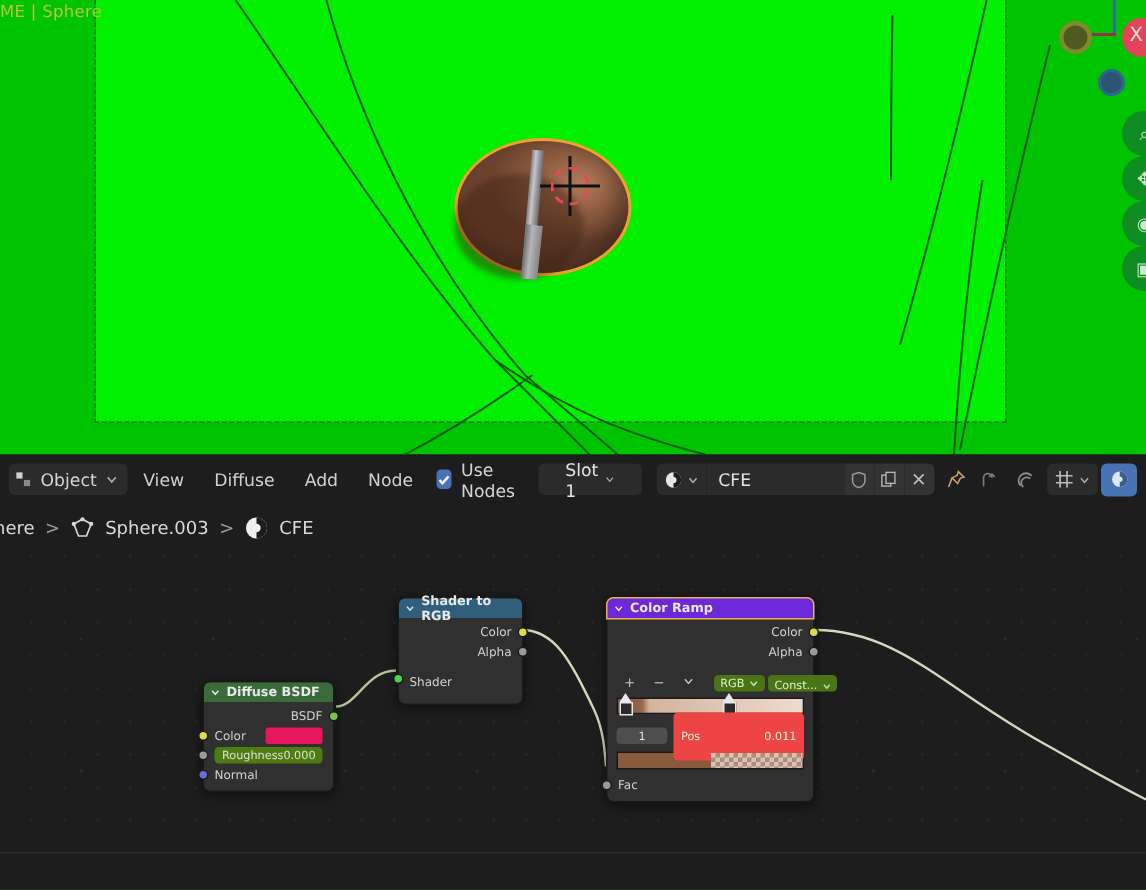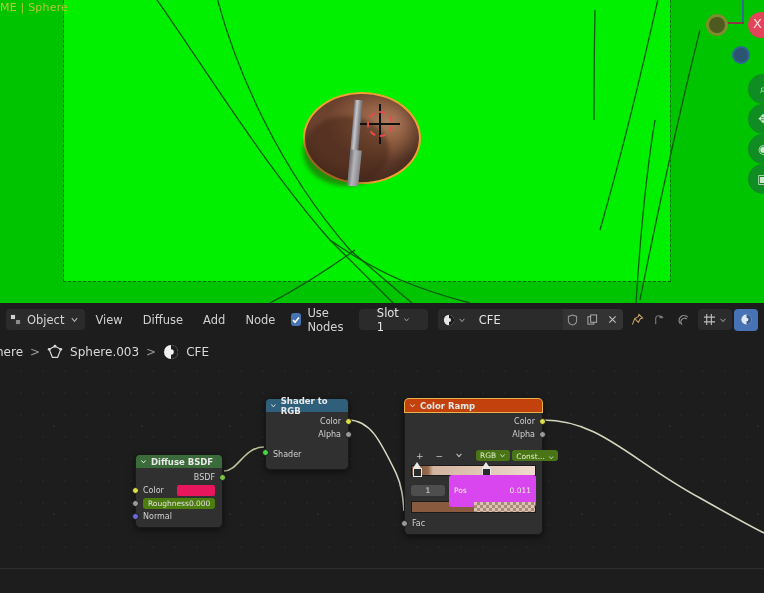--- a/index.html
+++ b/index.html
@@ -128,21 +128,21 @@
       linear-gradient(45deg,#8d8d8d 25%,transparent 25%,transparent 75%,#8d8d8d 75%);
     background-size:6px 6px; background-position:0 0, 3px 3px;
     background-color:#c9c9c9; opacity:.35; }
   .ramp-grad { position:absolute; inset:0;
     background:linear-gradient(90deg,#7a5339 0%,#96684c 13%,#d3b49f 17%,#efdbce 100%); }
   .ramp-stop { position:absolute; top:-4px; width:9px; height:16px; }
   .ramp-stop i { display:block; width:0; height:0; border-left:4.5px solid transparent;
     border-right:4.5px solid transparent; border-bottom:6px solid #e8e8e8; }
   .ramp-stop u { display:block; width:9px; height:9px; background:#2a2a2a;
     border:1px solid #e8e8e8; }
-  .pos-field { height:11px; border-radius:3px; background:#d946ef; flex:1;
+  .pos-field { height:11px; border-radius:3px; background:#ef4444; flex:1;
     display:flex; align-items:center; justify-content:space-between; padding:16px 5px;
     color:#e7f3d9; font-size:7.5px; }
   .idx-field { height:11px; width:34px; border-radius:3px; background:#4e4e4e;
     display:flex; align-items:center; justify-content:center; color:#e0e0e0; font-size:7.5px; }
   .swatch-row { height:12px; display:flex; border:1px solid #1a1a1a; }
   .swatch-l { flex:1; }
   .swatch-r { flex:1; position:relative;
     background-image:
       linear-gradient(45deg,#a98b77 25%,transparent 25%,transparent 75%,#a98b77 75%),
       linear-gradient(45deg,#a98b77 25%,transparent 25%,transparent 75%,#a98b77 75%);
@@ -373,21 +373,21 @@
           <span class="sock out" style="background:#9a9a9a;"></span>
         </div>
         <div class="row" style="margin-top:5px;align-items:flex-end;">
           <span class="sock in" style="background:#4ad44a;"></span>
           <span>Shader</span>
         </div>
       </div>
     </div>
 
     <div class="node" style="left:404px; top:30px; width:139px;">
-      <div class="node-hd sel" style="background:#c2410c;">
+      <div class="node-hd sel" style="background:#6d28d9;">
         <svg width="7" height="7" viewBox="0 0 10 10">
           <path d="M2,3.5 L5,7 L8,3.5" stroke="#dde8ef" stroke-width="1.4" fill="none"></path>
         </svg>
         <span>Color Ramp</span>
       </div>
       <div class="node-body">
 
         <div class="row right">
           <span>Color</span>
           <span class="sock out" style="background:#dcdc4a;"></span>

